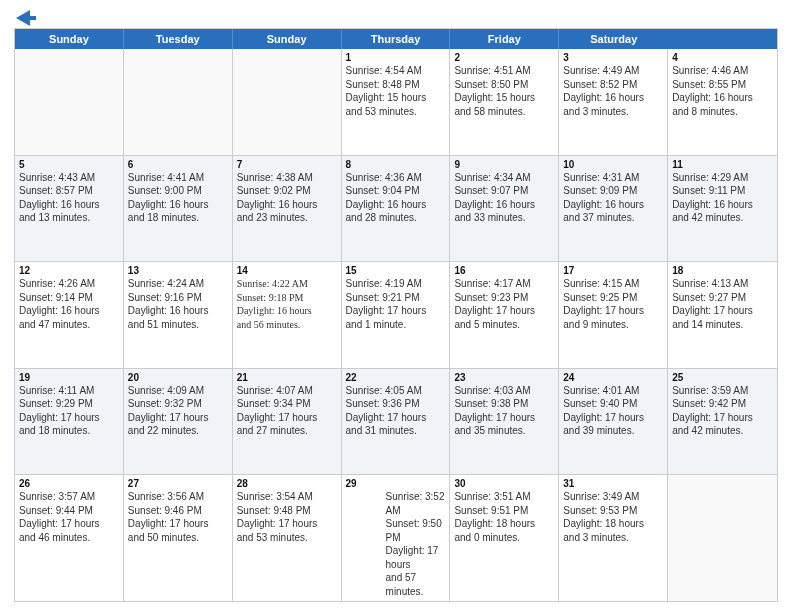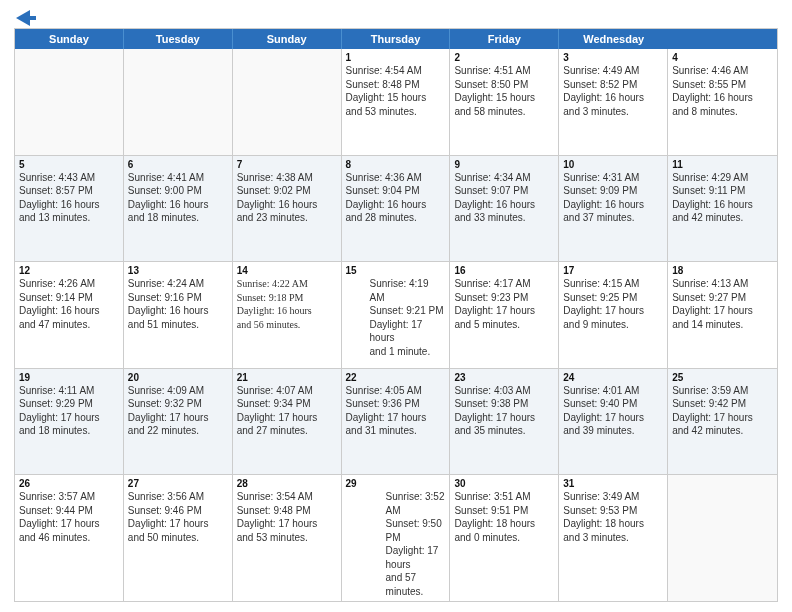--- a/index.html
+++ b/index.html
@@ -153,21 +153,21 @@
     </div>
   </div>
 
   <div class="calendar">
     <div class="cal-header">
       <div class="cal-header-cell">Sunday</div>
       <div class="cal-header-cell">Tuesday</div>
       <div class="cal-header-cell">Sunday</div>
       <div class="cal-header-cell">Thursday</div>
       <div class="cal-header-cell">Friday</div>
-      <div class="cal-header-cell">Wednesday</div>
+      <div class="cal-header-cell">Saturday</div>
     </div>
     <div class="cal-body" id="cal-body">
     <div class="cal-row">
           <div class="cal-cell empty"></div>
           <div class="cal-cell empty"></div>
           <div class="cal-cell empty"></div>
           <div class="cal-cell">
             <div class="day-num">1</div>
             <div class="cell-info" style="white-space: pre-line;">Sunrise: 4:54 AM
 Sunset: 8:48 PM
@@ -264,21 +264,21 @@
           </div>
           <div class="cal-cell">
             <div class="day-num">14</div>
             <div class="cell-info" style="white-space: pre-line; font-family: Liberation Serif, serif;">Sunrise: 4:22 AM
 Sunset: 9:18 PM
 Daylight: 16 hours
 and 56 minutes.</div>
           </div>
           <div class="cal-cell">
             <div class="day-num">15</div>
-            <div class="cell-info" style="white-space: pre-line; margin-left: 24px;">Sunrise: 4:19 AM
+            <div class="cell-info" style="white-space: pre-line;">Sunrise: 4:19 AM
 Sunset: 9:21 PM
 Daylight: 17 hours
 and 1 minute.</div>
           </div>
           <div class="cal-cell">
             <div class="day-num">16</div>
             <div class="cell-info" style="white-space: pre-line;">Sunrise: 4:17 AM
 Sunset: 9:23 PM
 Daylight: 17 hours
 and 5 minutes.</div>

